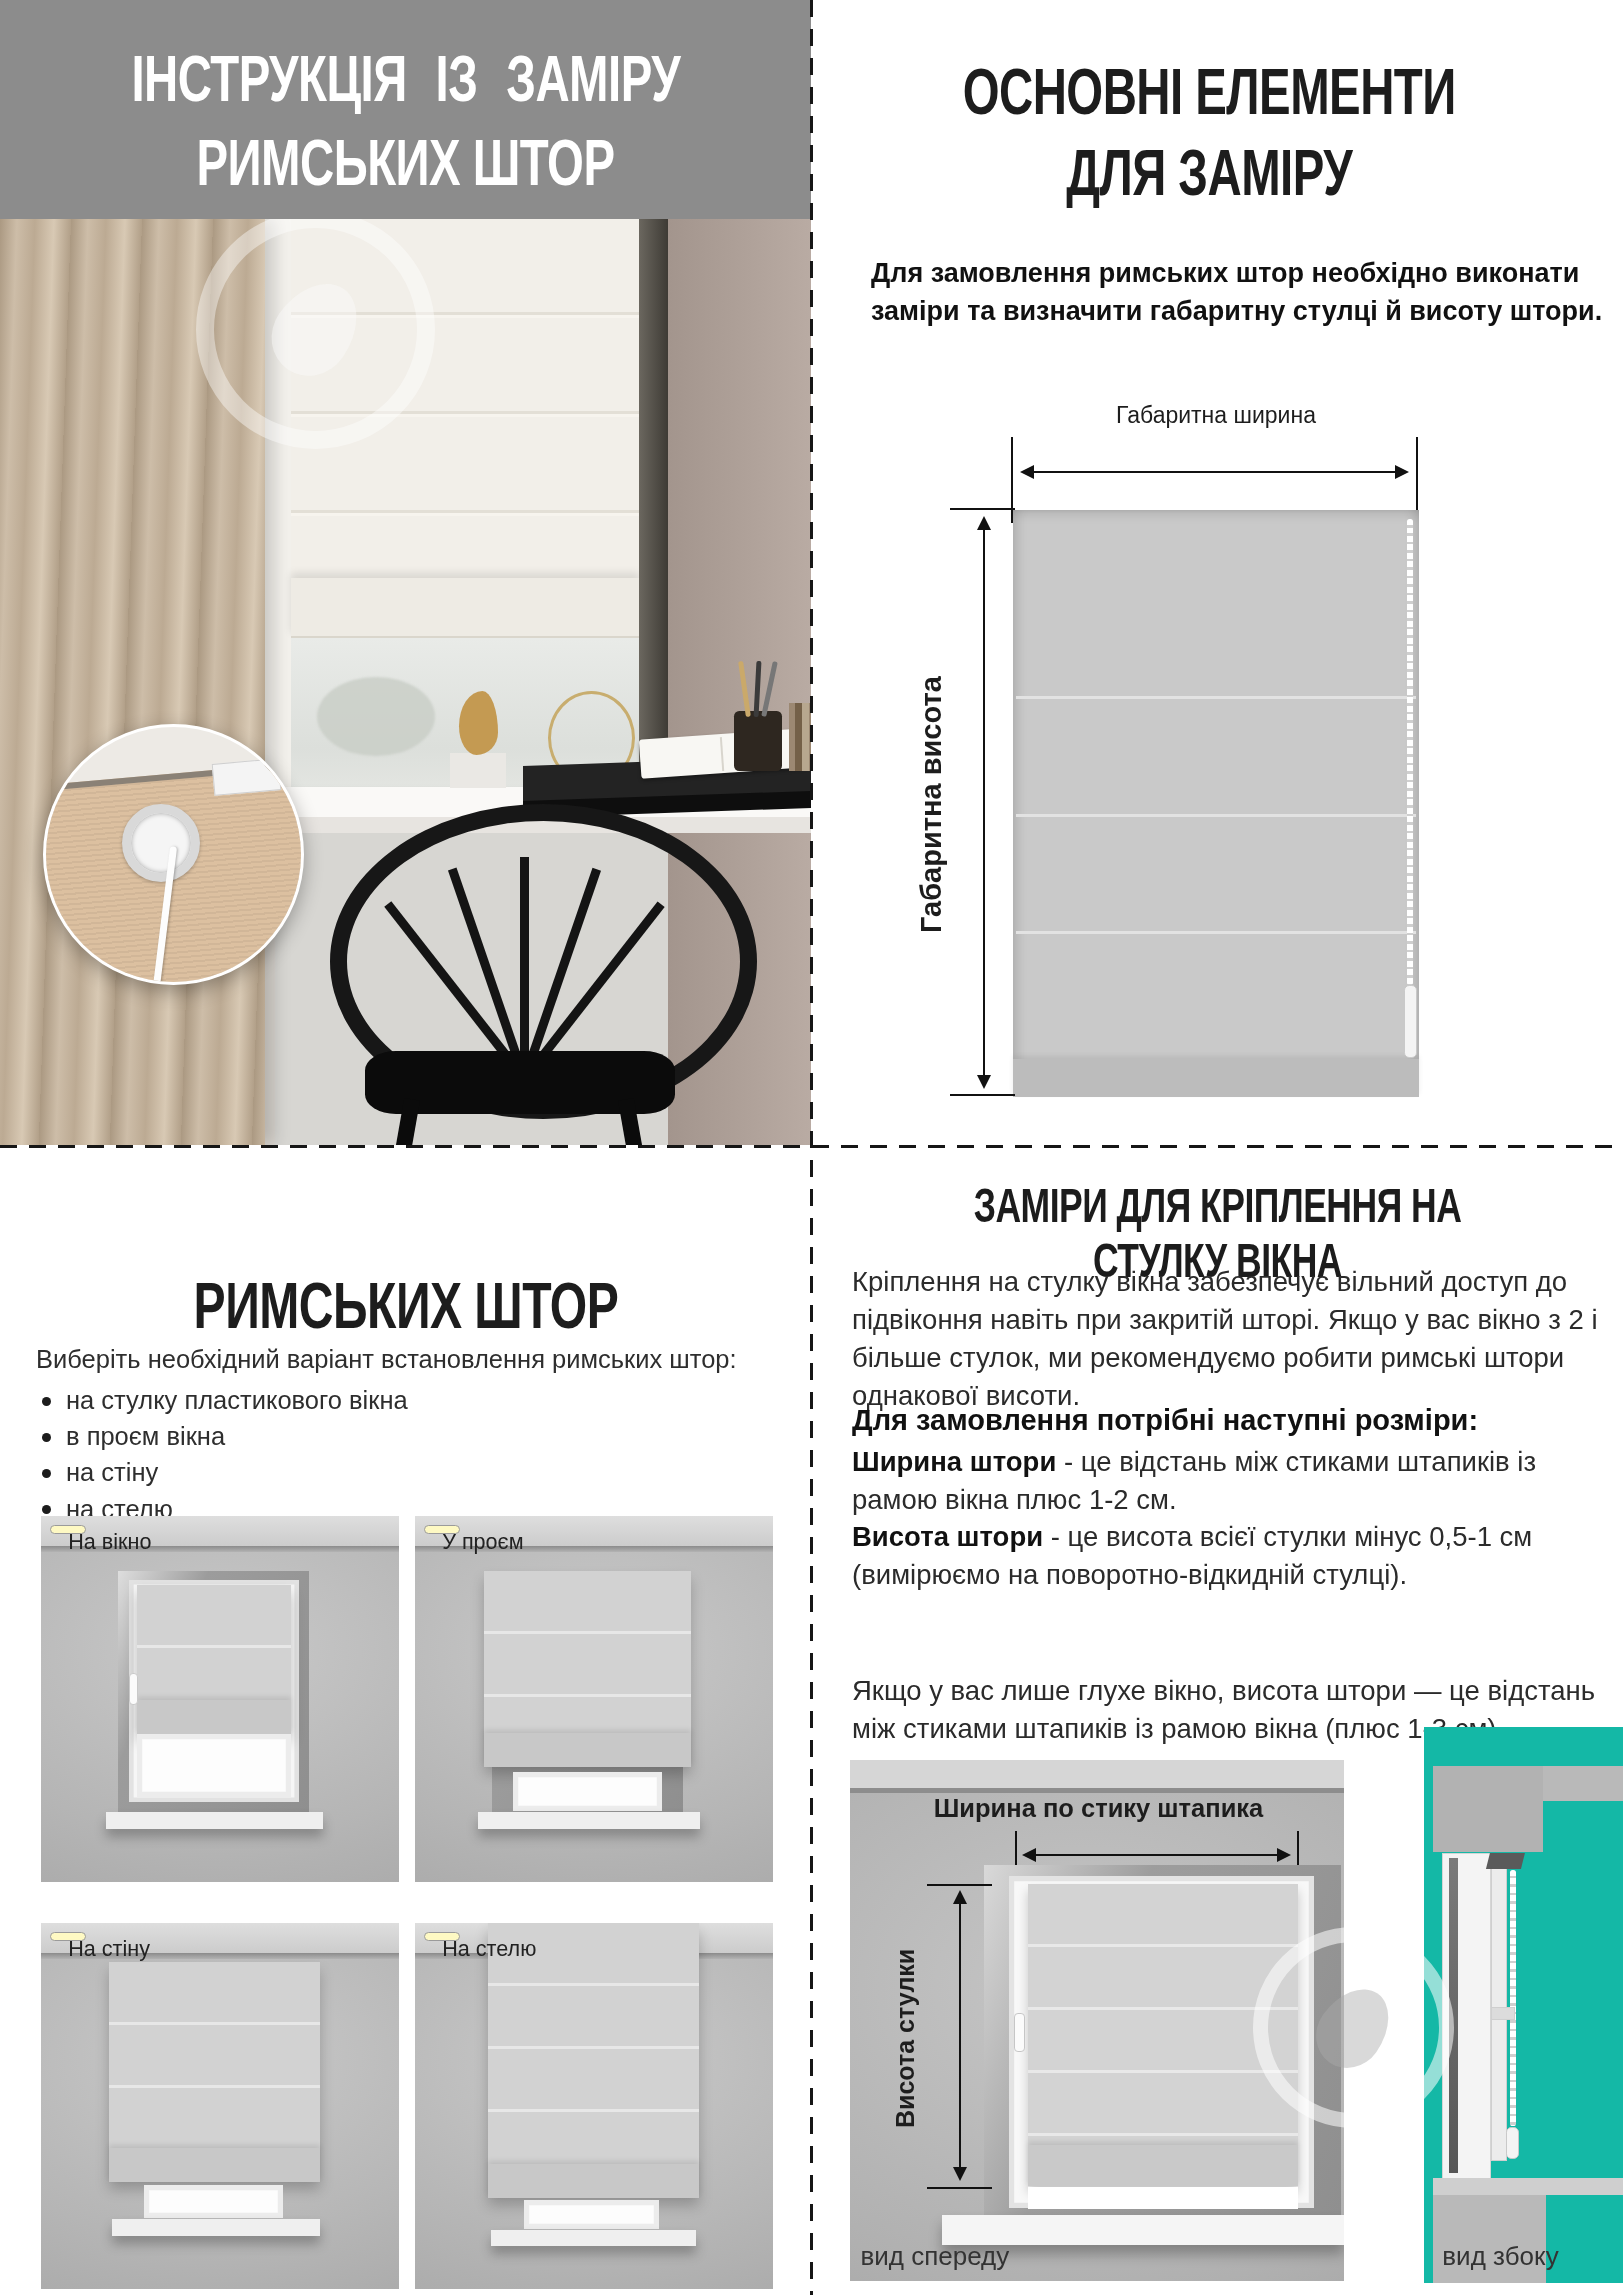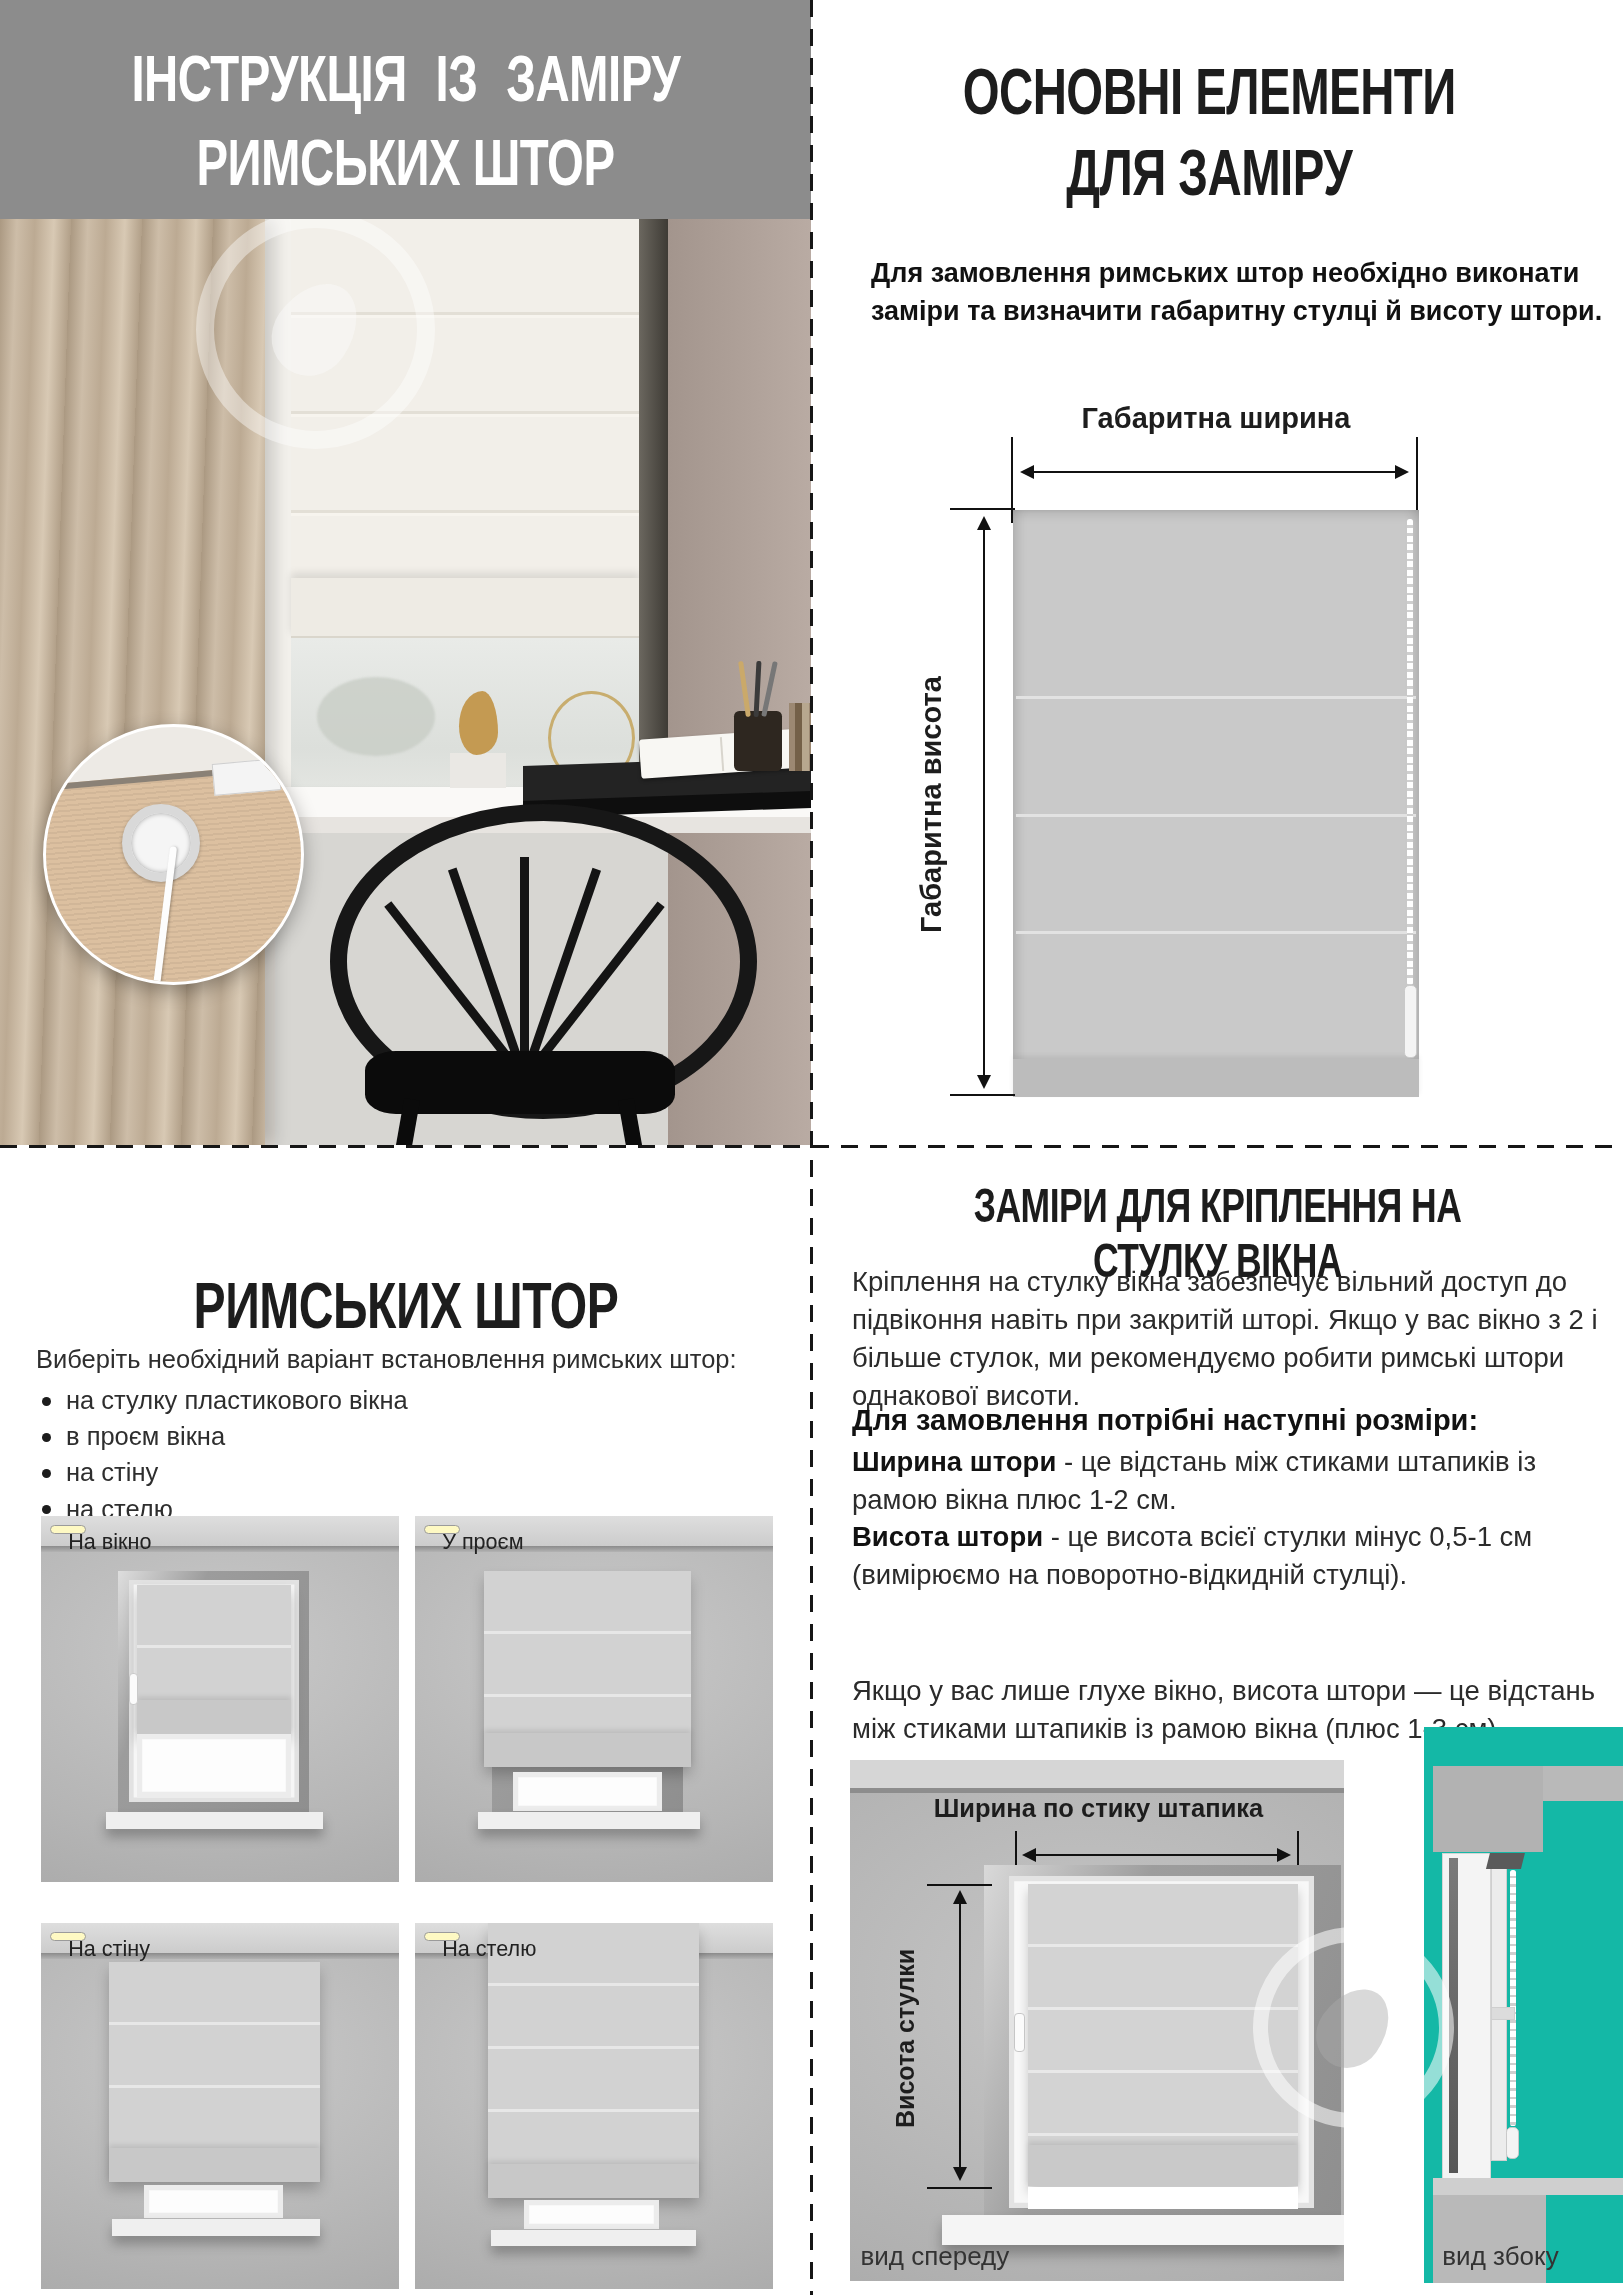--- a/index.html
+++ b/index.html
@@ -73,21 +73,21 @@
      border-radius:50% 50% 50% 50%/42% 42% 58% 58%;transform:rotate(215deg);}
   .wm-tl{left:196px;top:-9.2px;width:203px;height:203px;border:18.3px solid rgba(255,255,255,.42);}
   .wm-tl .glyph{background:rgba(250,250,250,.45);}
   .wm-br{left:1253px;top:1927px;width:171px;height:171px;border:15.7px solid rgba(255,255,255,.55);}
   .wm-br .glyph{background:rgba(170,170,170,.45);width:65px;height:84px;margin:-42px 0 0 -33px;}
   
   .tr-line{position:absolute;width:811px;left:804px;text-align:center;color:#1d1d1d;font-size:64px;}
   .tr-line.l1{top:55px;} .tr-line.l2{top:136px;text-decoration:underline;}
   .tr-intro{position:absolute;left:871px;top:254px;width:733px;font-size:27px;font-weight:bold;
      line-height:1.42;color:#111;}
-  .dim-label{position:absolute;font-size:29px;font-weight:bold;color:#1d1d1d;}
+  .dim-label{position:absolute;font-size:23px;font-weight:normal;color:#1d1d1d;}
   .lab-gw{left:1013px;top:402px;width:406px;text-align:center;}
   .line{position:absolute;background:#111;}
   .arrow-h{position:absolute;height:2px;background:#111;}
   .arrow-h:before,.arrow-h:after{content:"";position:absolute;top:-6.5px;width:0;height:0;
      border:7.2px solid transparent;}
   .arrow-h:before{left:-2.6px;border-right:14.4px solid #111;border-left:0;}
   .arrow-h:after{right:-2.6px;border-left:14.4px solid #111;border-right:0;}
   .arrow-v{position:absolute;width:2px;background:#111;}
   .arrow-v:before,.arrow-v:after{content:"";position:absolute;left:-6.5px;width:0;height:0;
      border:7.2px solid transparent;}

